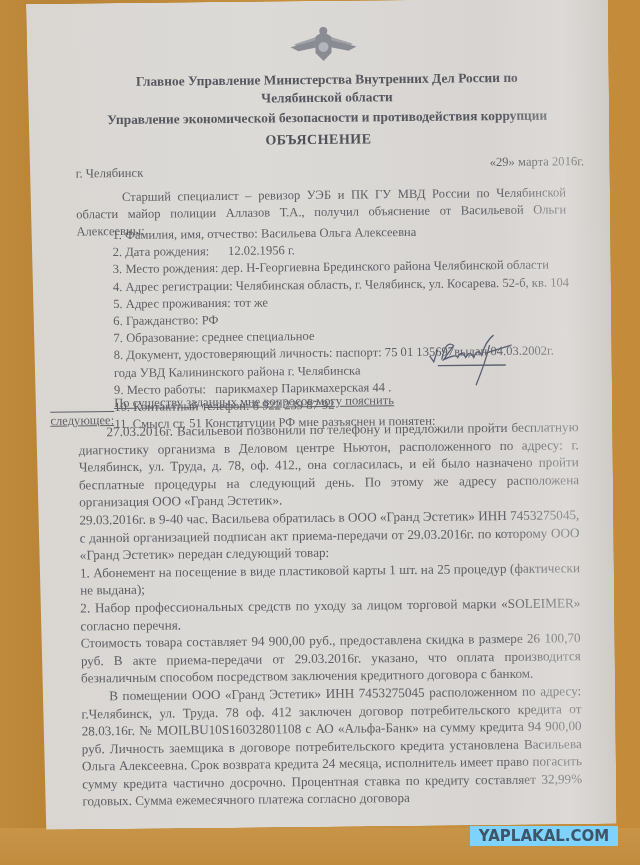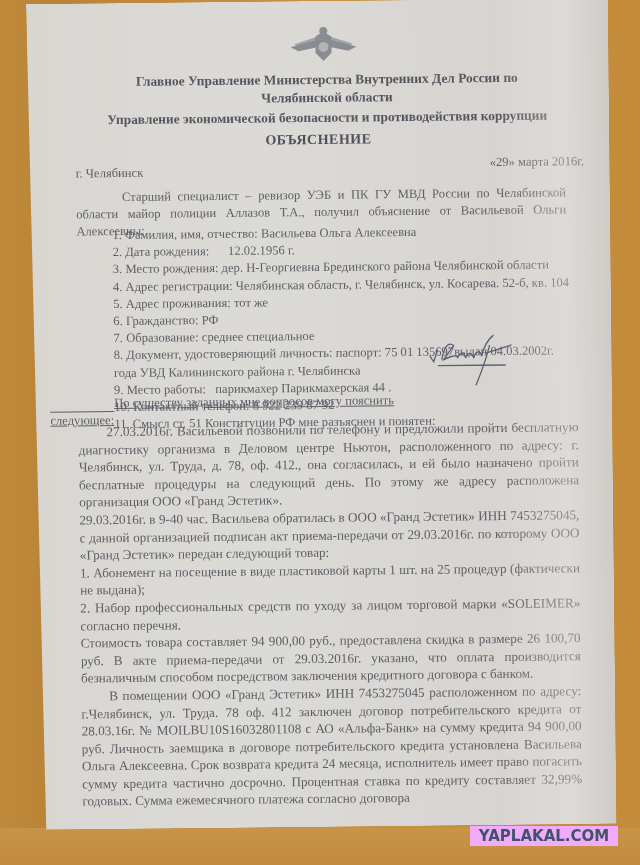--- a/index.html
+++ b/index.html
@@ -27,21 +27,21 @@
   .items div{white-space:nowrap;}
   .sig{position:absolute;left:398px;top:332px;width:110px;height:56px;}
   .q{position:absolute;left:20px;top:392px;width:380px;}
   .q .line{display:inline-block;width:64px;border-bottom:1px solid #5d5f66;height:12px;vertical-align:bottom;}
   .q span.t{text-decoration:underline;}
   .body{position:absolute;left:48px;top:420px;width:500px;text-align:justify;font-size:13.2px;line-height:17.6px;}
   .body p{margin:0;}
   .ind{display:inline-block;width:28px;}
   .fade{position:absolute;left:0;top:0;width:100%;height:100%;pointer-events:none;
     background:linear-gradient(90deg,rgba(255,255,255,0) 80%,rgba(240,238,235,0.35) 92%,rgba(255,255,255,0) 100%);}
-  .watermark{position:absolute;left:470px;top:826px;width:148px;height:20px;background:#f0abfc;
+  .watermark{position:absolute;left:470px;top:826px;width:148px;height:20px;background:#7dd3fc;
     color:#3f5466;font-family:"DejaVu Sans",sans-serif;font-weight:bold;font-size:15px;line-height:20px;text-align:center;letter-spacing:0px;}
 </style>
 </head>
 <body>
 
 <div class="wood-bottom"></div>
 
 <div class="paper">
   <div class="content">
     <svg class="emblem" viewBox="0 0 70 42">

